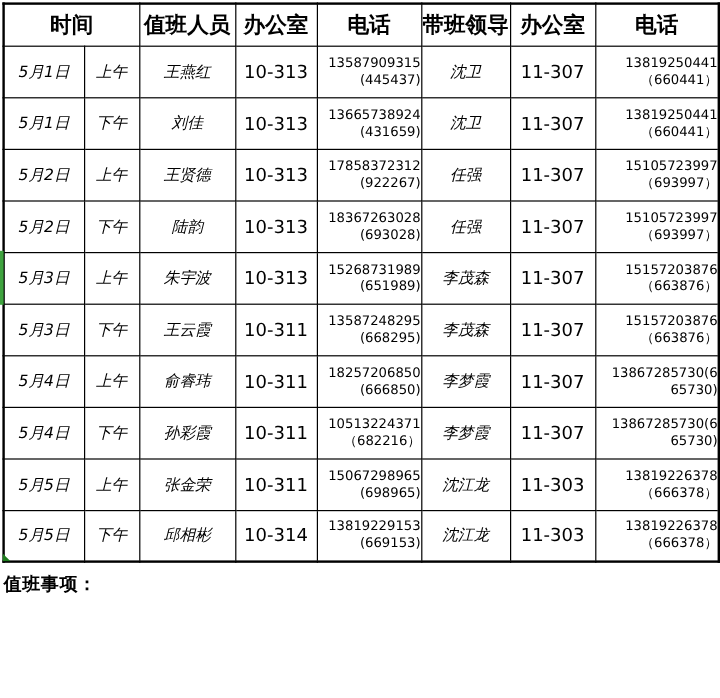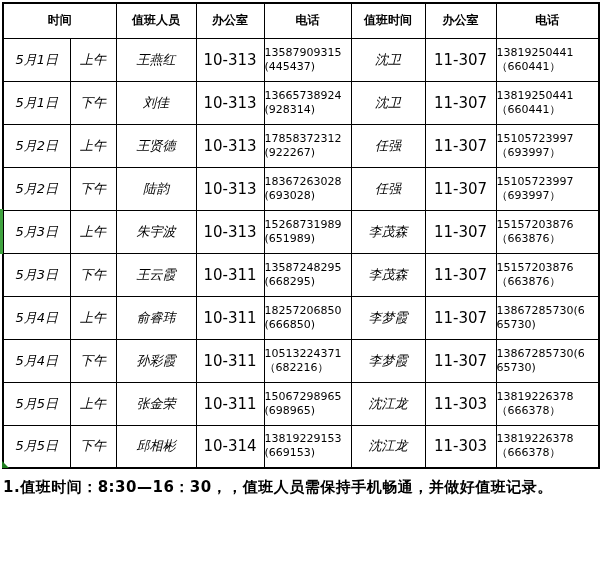--- a/index.html
+++ b/index.html
@@ -22,25 +22,25 @@
   table.roster th, table.roster td {
     border: 1px solid #000000;
     text-align: center;
     vertical-align: middle;
     padding: 0;
     overflow: hidden;
     white-space: nowrap;
   }
   thead tr { height: 35px; }
   tbody tr { height: 43px; }
-  th { font-size: 12px; font-weight: bold; margin-left: 20px; }
+  th { font-size: 18px; font-weight: bold; margin-left: 20px; }
   td.c-text { font-size: 13px; font-style: italic; }
   td.c-num { font-size: 15px; }
   td.c-phone { font-size: 11px; line-height: 14px; }
-  td.c-phone div { text-align: left; }
+  td.c-phone div { text-align: right; }
   .green-bar {
     position: absolute;
     left: 0; top: 209px;
     width: 3px; height: 45px;
     background: #3fa33f;
   }
   .green-corner {
     position: absolute;
     left: 2px; top: 461px;
     width: 7px; height: 7px;
@@ -70,21 +70,21 @@
       <col style="width:74px">
       <col style="width:71px">
       <col style="width:103px">
   </colgroup>
   <thead>
     <tr>
       <th colspan="2">时间</th>
       <th>值班人员</th>
       <th>办公室</th>
       <th>电话</th>
-      <th>值班时间</th>
+      <th>带班领导</th>
       <th>办公室</th>
       <th>电话</th>
     </tr>
   </thead>
   <tbody id="roster-body">
   <tr>
     <td class="c-text">5月1日</td>
     <td class="c-text">上午</td>
     <td class="c-text">王燕红</td>
     <td class="c-num">10-313</td>
@@ -100,21 +100,21 @@
     </td>
   </tr>
 
   <tr>
     <td class="c-text">5月1日</td>
     <td class="c-text">下午</td>
     <td class="c-text">刘佳</td>
     <td class="c-num">10-313</td>
     <td class="c-phone">
       <div>13665738924</div>
-      <div>(928314)</div>
+      <div>(431659)</div>
     </td>
     <td class="c-text">沈卫</td>
     <td class="c-num">11-307</td>
     <td class="c-phone">
       <div>13819250441</div>
       <div>（660441）</div>
     </td>
   </tr>
 
   <tr>
@@ -252,14 +252,14 @@
       <div>（666378）</div>
     </td>
   </tr>
 </tbody>
 </table>
 
 <div class="green-bar"></div>
 <div class="green-corner"></div>
 
 <div class="notes">
-  <div>1.值班时间：8:30—16：30，，值班人员需保持手机畅通，并做好值班记录。</div>
+  <div>值班事项：</div>
 </div>
 
 </body></html>

